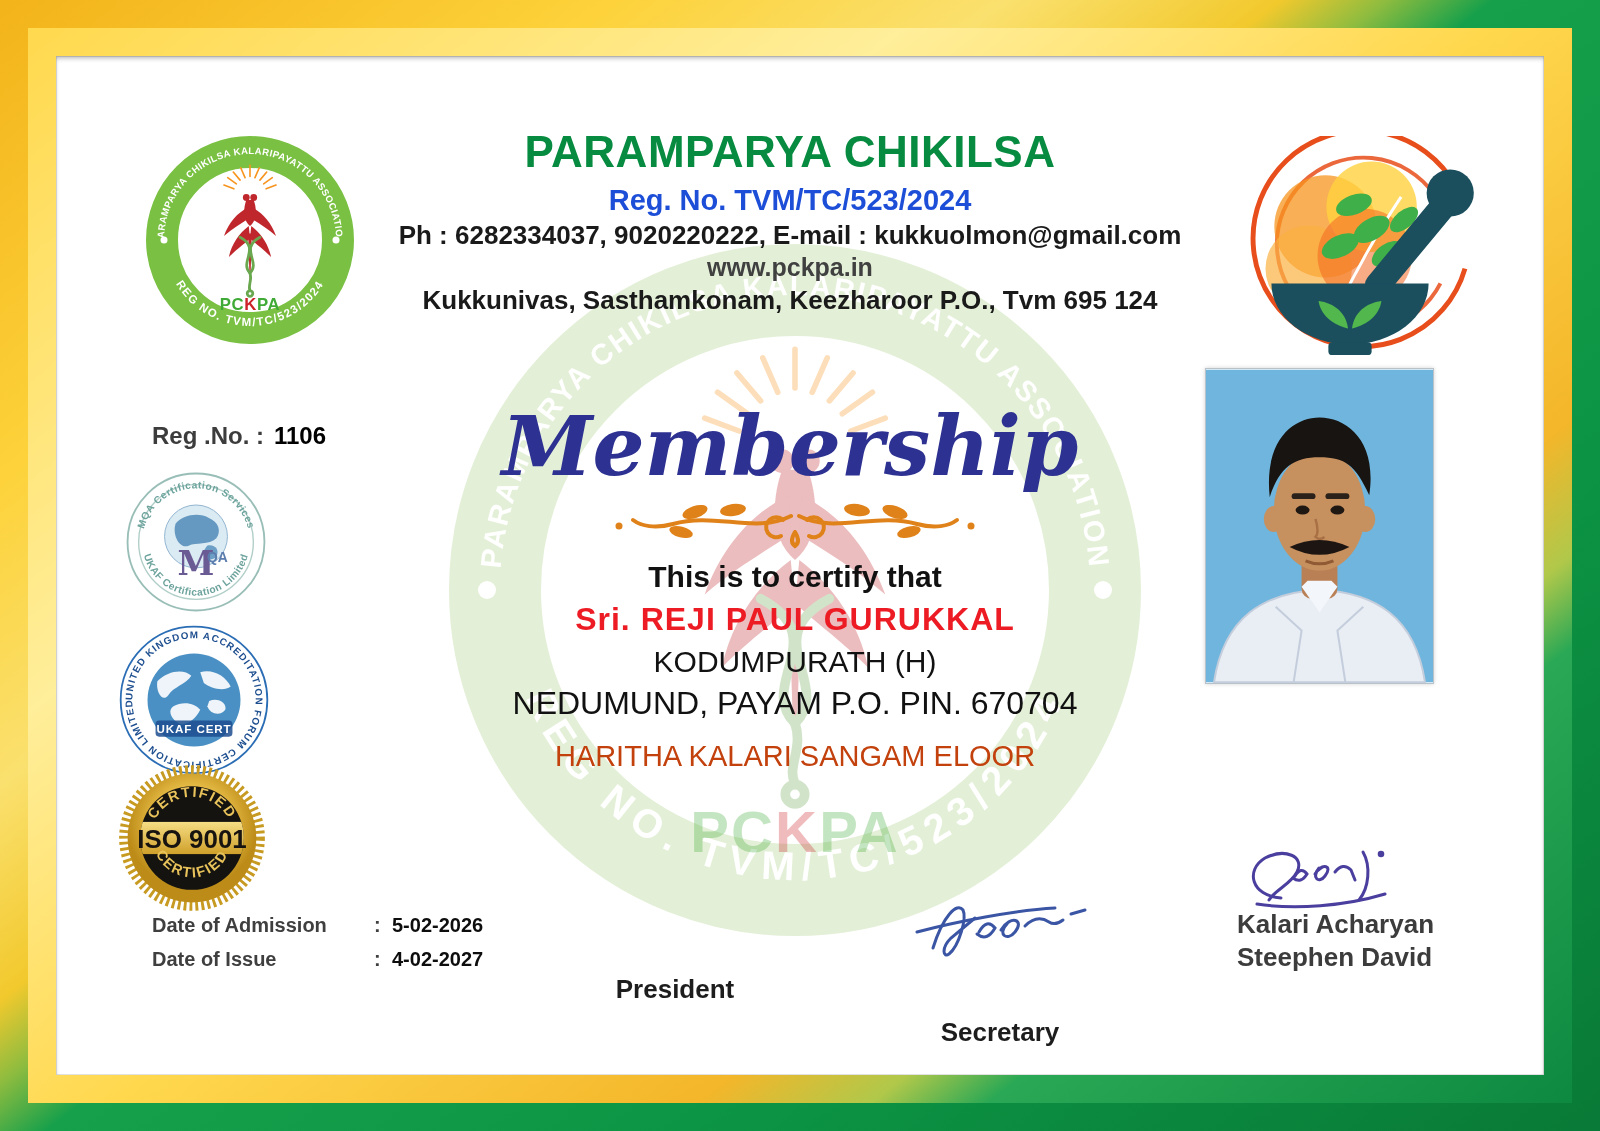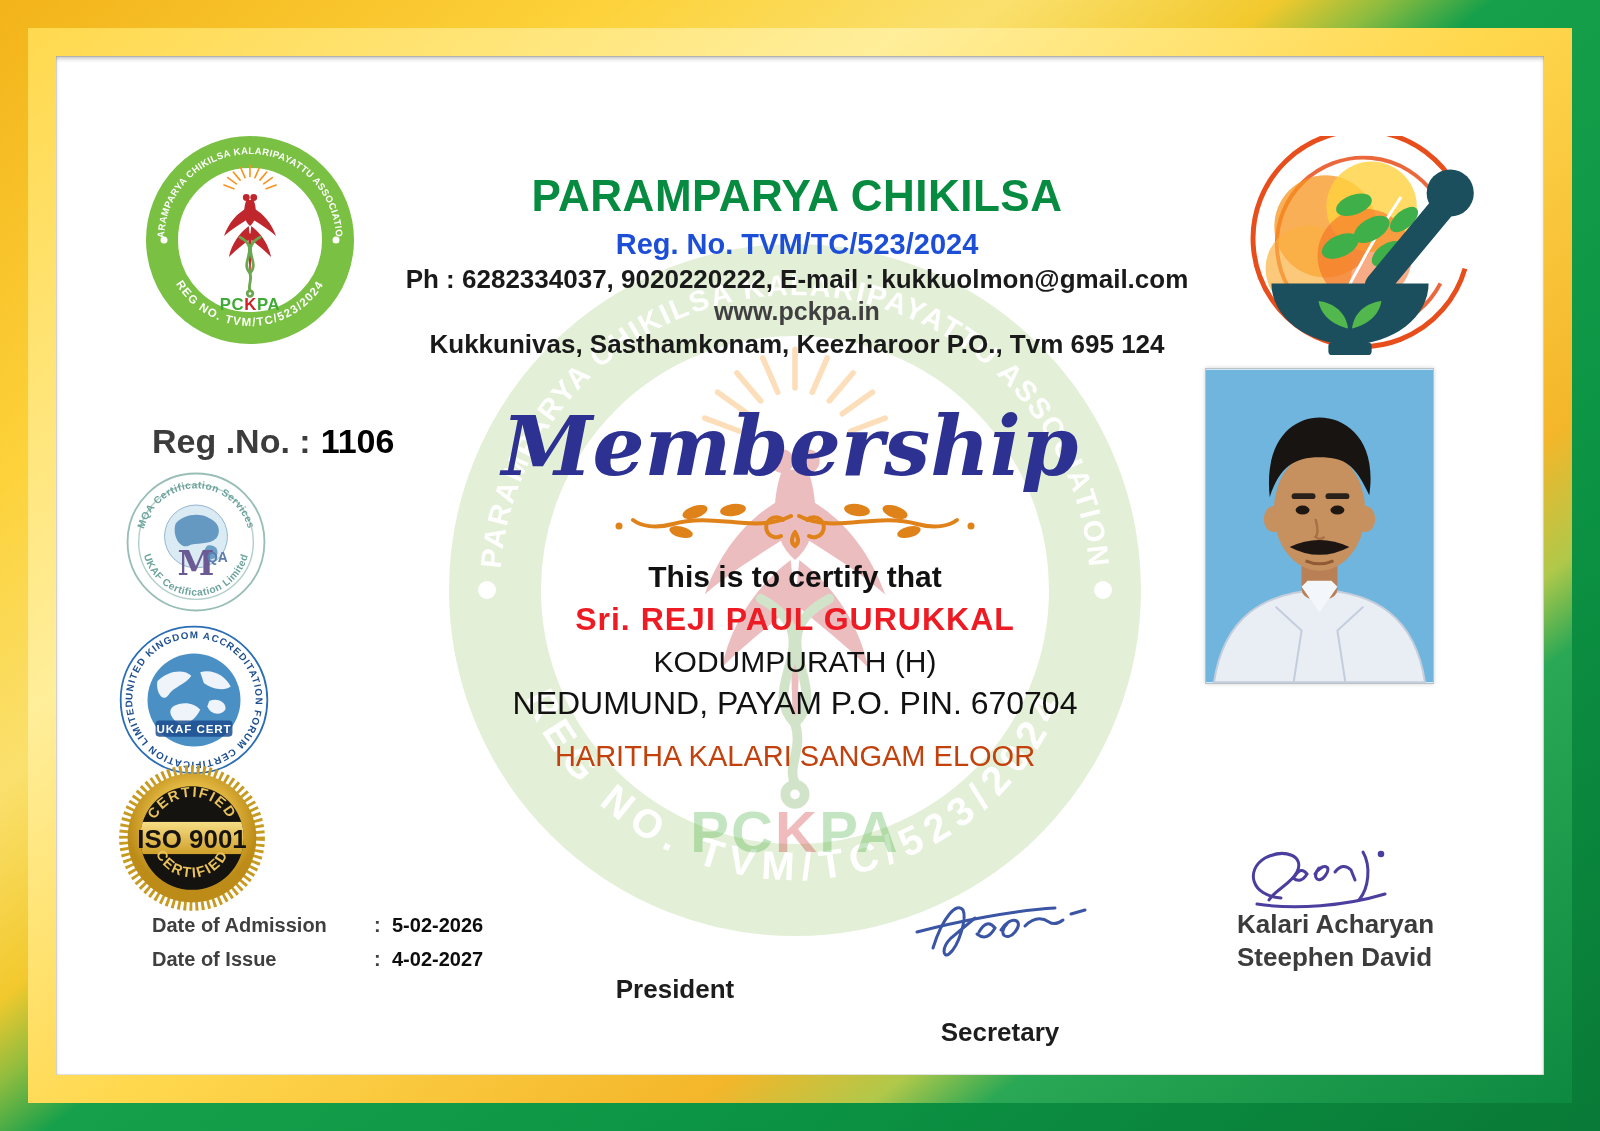--- a/index.html
+++ b/index.html
@@ -7,39 +7,39 @@
         font-family:"Liberation Sans",sans-serif;background:#fff;}
   .abs{position:absolute;}
   
   .frame-outer{position:absolute;inset:0;
     background:linear-gradient(142deg,#f3b31a 0%,#fdd23a 20%,#fae06e 33%,#f2c92d 42%,#8ebc3f 45.5%,#17a04b 49%,#0c9544 70%,#097a37 100%);}
   .frame-mid{position:absolute;inset:28px;
     background:linear-gradient(142deg,#ffd94e 0%,#ffee9a 30%,#ffd84e 50%,#f4b62a 70%,#b0c84a 76%,#2aa855 80%,#0d8a40 100%);}
   .sheet{position:absolute;inset:56px;background:#fff;
     box-shadow:inset 0 3px 5px -1px rgba(0,0,0,.3), inset 0 0 0 1px #e3e3e3;}
   
-  .header{position:absolute;left:347px;top:128px;width:900px;text-align:center;margin-top:44px;}
+  .header{position:absolute;left:340px;top:128px;width:900px;text-align:center;}
   .assoc-line{color:#078b40;font-weight:bold;font-size:44px;line-height:1.08;letter-spacing:.5px;}
   .reg-line{color:#1d4ed8;font-weight:bold;font-size:29px;margin-top:8px;}
   .contact-line{color:#1a1a1a;font-weight:bold;font-size:26px;margin-top:3px;}
   .web-line{color:#404040;font-weight:bold;font-size:25px;margin-top:2px;}
   .addr-line{color:#1a1a1a;font-weight:bold;font-size:26px;margin-top:3px;}
   
   .membership{position:absolute;left:340px;top:398px;width:900px;text-align:center;
     font-family:"DejaVu Serif",serif;font-style:italic;font-weight:700;
     font-size:82px;color:#2d3191;}
   
   .certify{position:absolute;left:340px;top:560px;width:910px;text-align:center;color:#111;}
   .c1{font-size:30px;font-weight:bold;}
   .c2{font-size:32px;font-weight:bold;color:#ed1c24;margin-top:7px;letter-spacing:1px;}
   .c3{font-size:30px;margin-top:7px;}
   .c4{font-size:32px;margin-top:6px;}
   .c5{font-size:29px;margin-top:18px;color:#c2410c;}
   
-  .regno{position:absolute;left:152px;top:422px;font-size:34px;font-weight:bold;color:#3c3c3c;}
+  .regno{position:absolute;left:152px;top:422px;font-size:24px;font-weight:bold;color:#3c3c3c;}
   .regno b{color:#000;font-weight:bold;margin-left:10px;}
   
   .dates{position:absolute;left:152px;top:914px;font-size:20px;font-weight:bold;color:#3f3f3f;}
   .drow{display:flex;margin-bottom:11px;}
   .dlabel{width:222px;}
   .dcolon{width:18px;}
   .dvalue{color:#0d0d0d;}
   .sig-label{position:absolute;font-size:26px;font-weight:bold;color:#1d1d1d;}
   .signatory{position:absolute;left:1237px;top:908px;font-size:26px;font-weight:bold;color:#3c3c3c;line-height:1.28;}
   .photo-box{position:absolute;left:1205px;top:368px;width:227px;height:314px;

